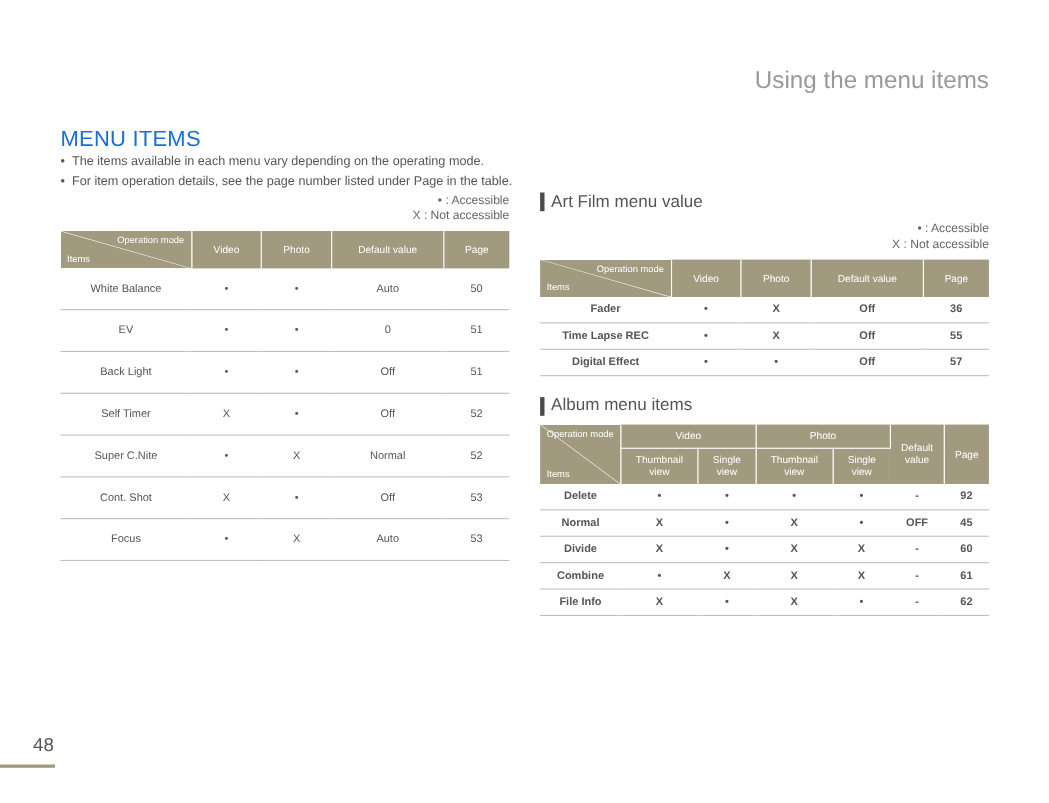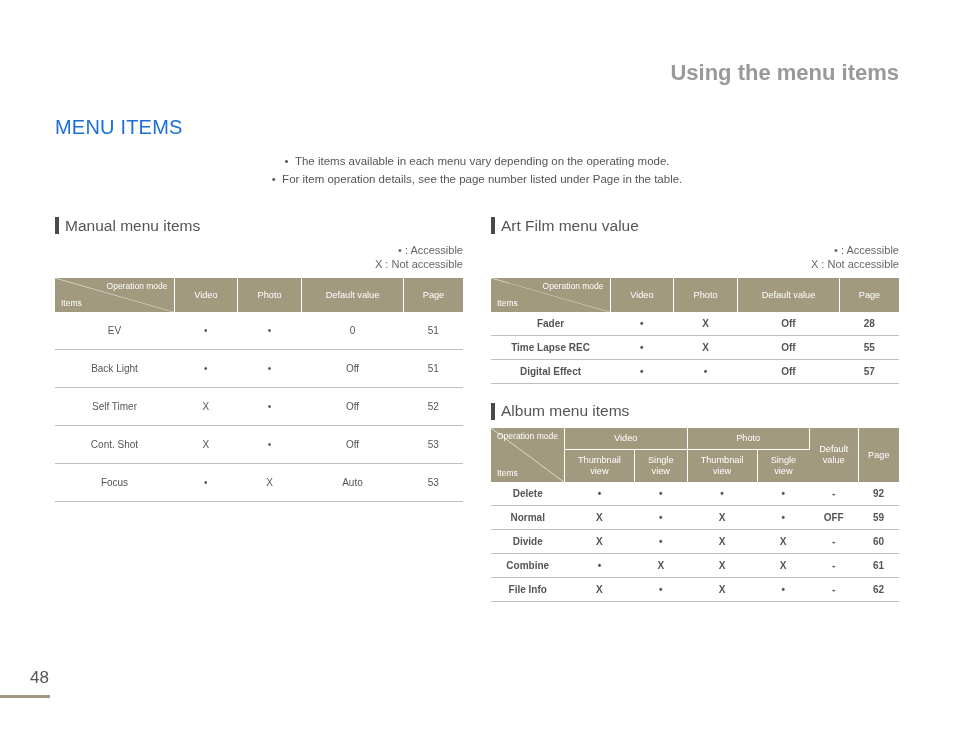--- a/index.html
+++ b/index.html
@@ -12,36 +12,34 @@
     color: #333;
     position: relative;
   }
   .page {
     padding: 60px 55px 40px 55px;
   }
   .page-title {
     text-align: right;
     font-size: 22px;
     color: #999;
-    font-weight: 700;
+    font-weight: 400;
     margin-bottom: 30px;
   }
   .main-heading {
     font-size: 20px;
     color: #1a6fd6;
     font-weight: 400;
-    margin-bottom: 14px;
+    margin-bottom: 0;
     letter-spacing: 0.2px;
   }
   .bullet-list {
     font-size: 11.5px;
     color: #555;
-    margin-bottom: 28px;
     line-height: 1.55;
-    text-align: center;
   }
   .bullet-list .bi { padding-left: 0; }
   .columns {
     display: flex;
     gap: 28px;
   }
   .col { flex: 1; min-width: 0; }
   .section-head {
     display: flex;
     align-items: center;
@@ -135,24 +133,20 @@
   <div class="page-title">Using the menu items</div>
   <div class="main-heading">MENU ITEMS</div>
   <div class="bullet-list">
     <div class="bi">•&nbsp;&nbsp;<span>The items available in each menu vary depending on the operating mode.</span></div>
     <div class="bi">•&nbsp;&nbsp;<span>For item operation details, see the page number listed under Page in the table.</span></div>
   </div>
 
   <div class="columns">
 
     <div class="col">
-      <div class="section-head">
-        <span class="bar"></span>
-          <span>Manual menu items</span>
-      </div>
       <div class="legend">
         <span>• : Accessible</span><br>
         <span>X : Not accessible</span>
       </div>
       <table class="manual-table">
         <thead>
           <tr>
             <th class="items-corner" style="width:28%">
               <svg preserveAspectRatio="none" viewBox="0 0 100 100">
                   <line x1="0" y1="0" x2="100" y2="100" stroke="#fff" stroke-width="1"></line>
@@ -161,38 +155,52 @@
               <span class="it">Items</span>
             </th>
             <th style="width:15%">Video</th>
             <th style="width:15%">Photo</th>
             <th style="width:24%">Default value</th>
             <th style="width:14%">Page</th>
           </tr>
         </thead>
         <tbody id="manual-body">
             <tr>
+              <td>White Balance</td>
+              <td>•</td>
+              <td>•</td>
+              <td>Auto</td>
+              <td>50</td>
+            </tr>
+            <tr>
               <td>EV</td>
               <td>•</td>
               <td>•</td>
               <td>0</td>
               <td>51</td>
             </tr>
             <tr>
               <td>Back Light</td>
               <td>•</td>
               <td>•</td>
               <td>Off</td>
               <td>51</td>
             </tr>
             <tr>
               <td>Self Timer</td>
               <td>X</td>
               <td>•</td>
               <td>Off</td>
+              <td>52</td>
+            </tr>
+            <tr>
+              <td>Super C.Nite</td>
+              <td>•</td>
+              <td>X</td>
+              <td>Normal</td>
               <td>52</td>
             </tr>
             <tr>
               <td>Cont. Shot</td>
               <td>X</td>
               <td>•</td>
               <td>Off</td>
               <td>53</td>
             </tr>
             <tr>
@@ -230,21 +238,21 @@
             <th style="width:24%">Default value</th>
             <th style="width:14%">Page</th>
           </tr>
         </thead>
         <tbody id="artfilm-body">
             <tr>
               <td>Fader</td>
               <td>•</td>
               <td>X</td>
               <td>Off</td>
-              <td>28</td>
+              <td>36</td>
             </tr>
             <tr>
               <td>Time Lapse REC</td>
               <td>•</td>
               <td>X</td>
               <td>Off</td>
               <td>55</td>
             </tr>
             <tr>
               <td>Digital Effect</td>
@@ -293,21 +301,21 @@
                 <td>-</td>
                 <td>92</td>
               </tr>
               <tr>
                 <td>Normal</td>
                 <td>X</td>
                 <td>•</td>
                 <td>X</td>
                 <td>•</td>
                 <td>OFF</td>
-                <td>59</td>
+                <td>45</td>
               </tr>
               <tr>
                 <td>Divide</td>
                 <td>X</td>
                 <td>•</td>
                 <td>X</td>
                 <td>X</td>
                 <td>-</td>
                 <td>60</td>
               </tr>

